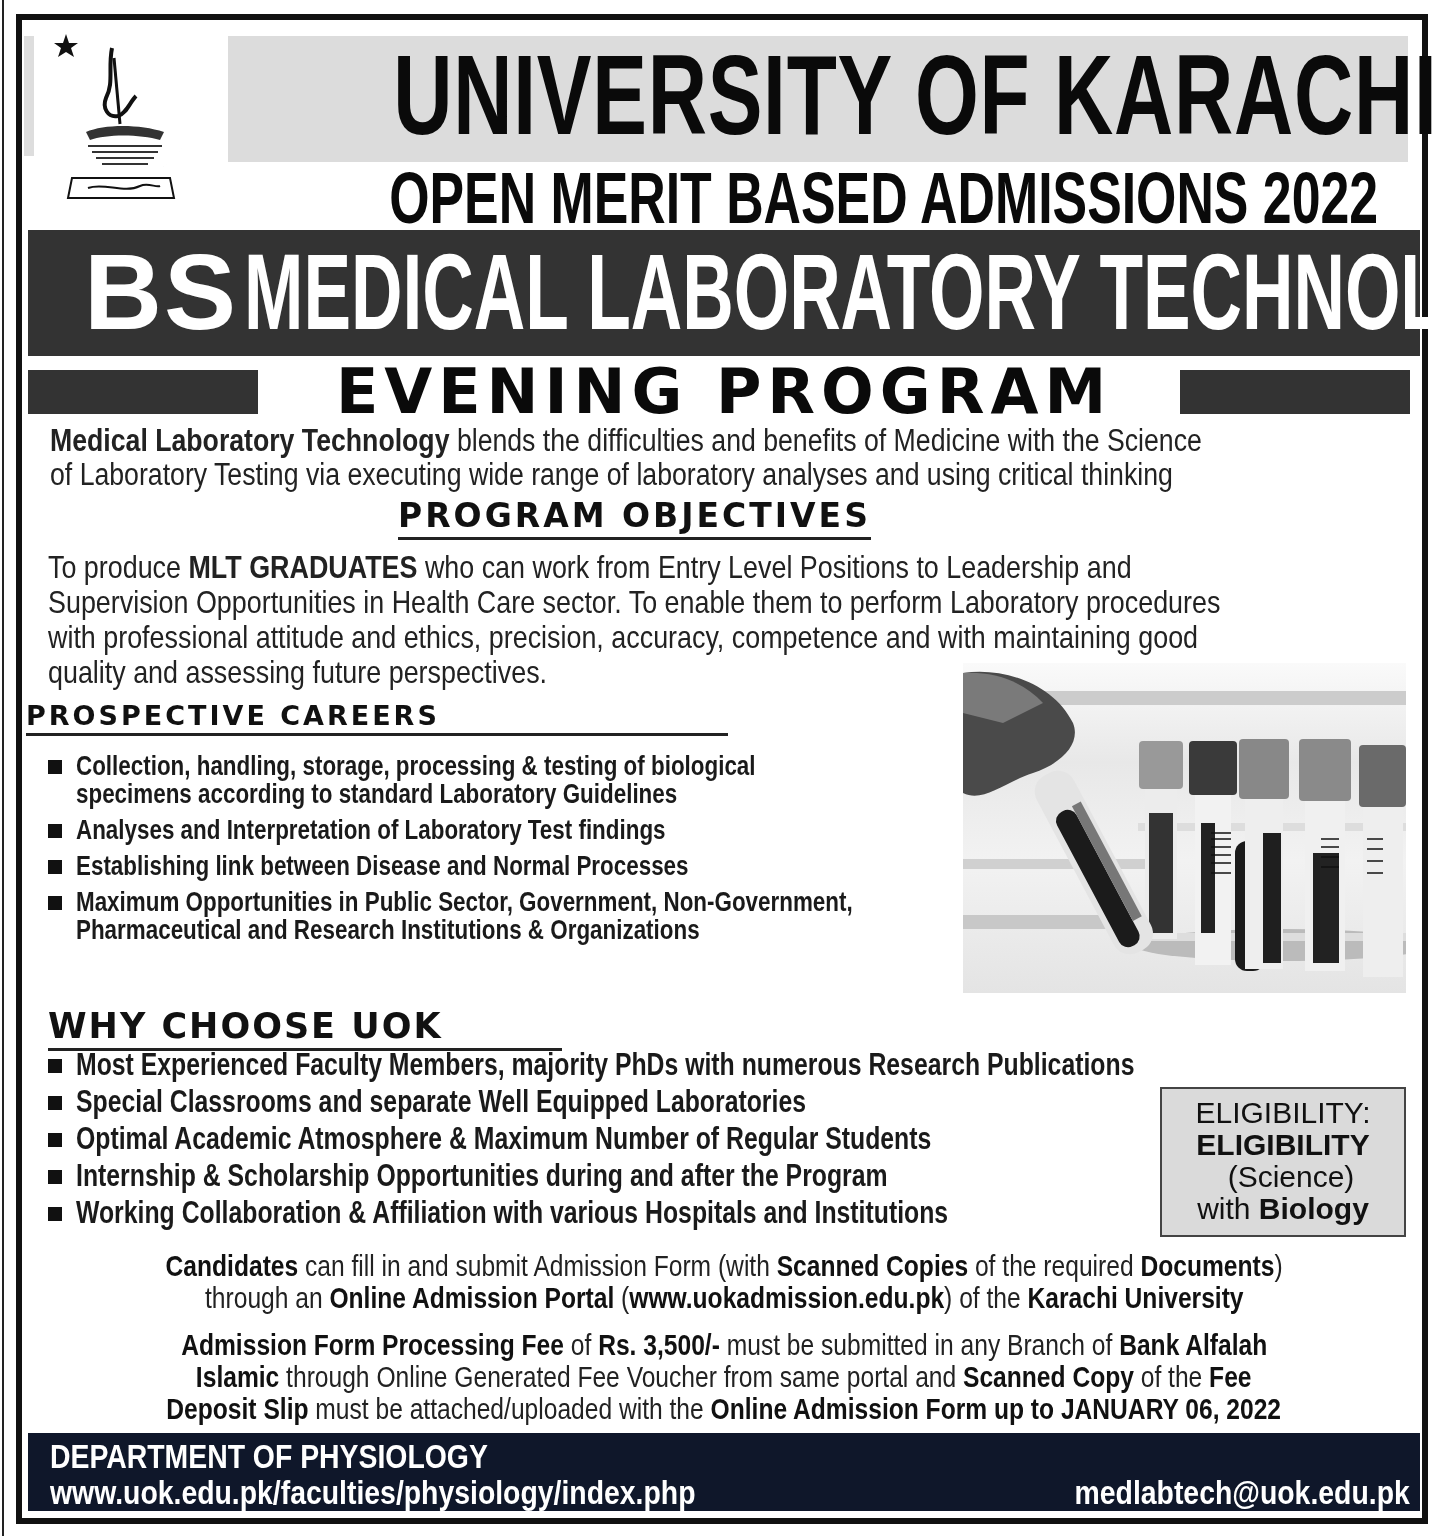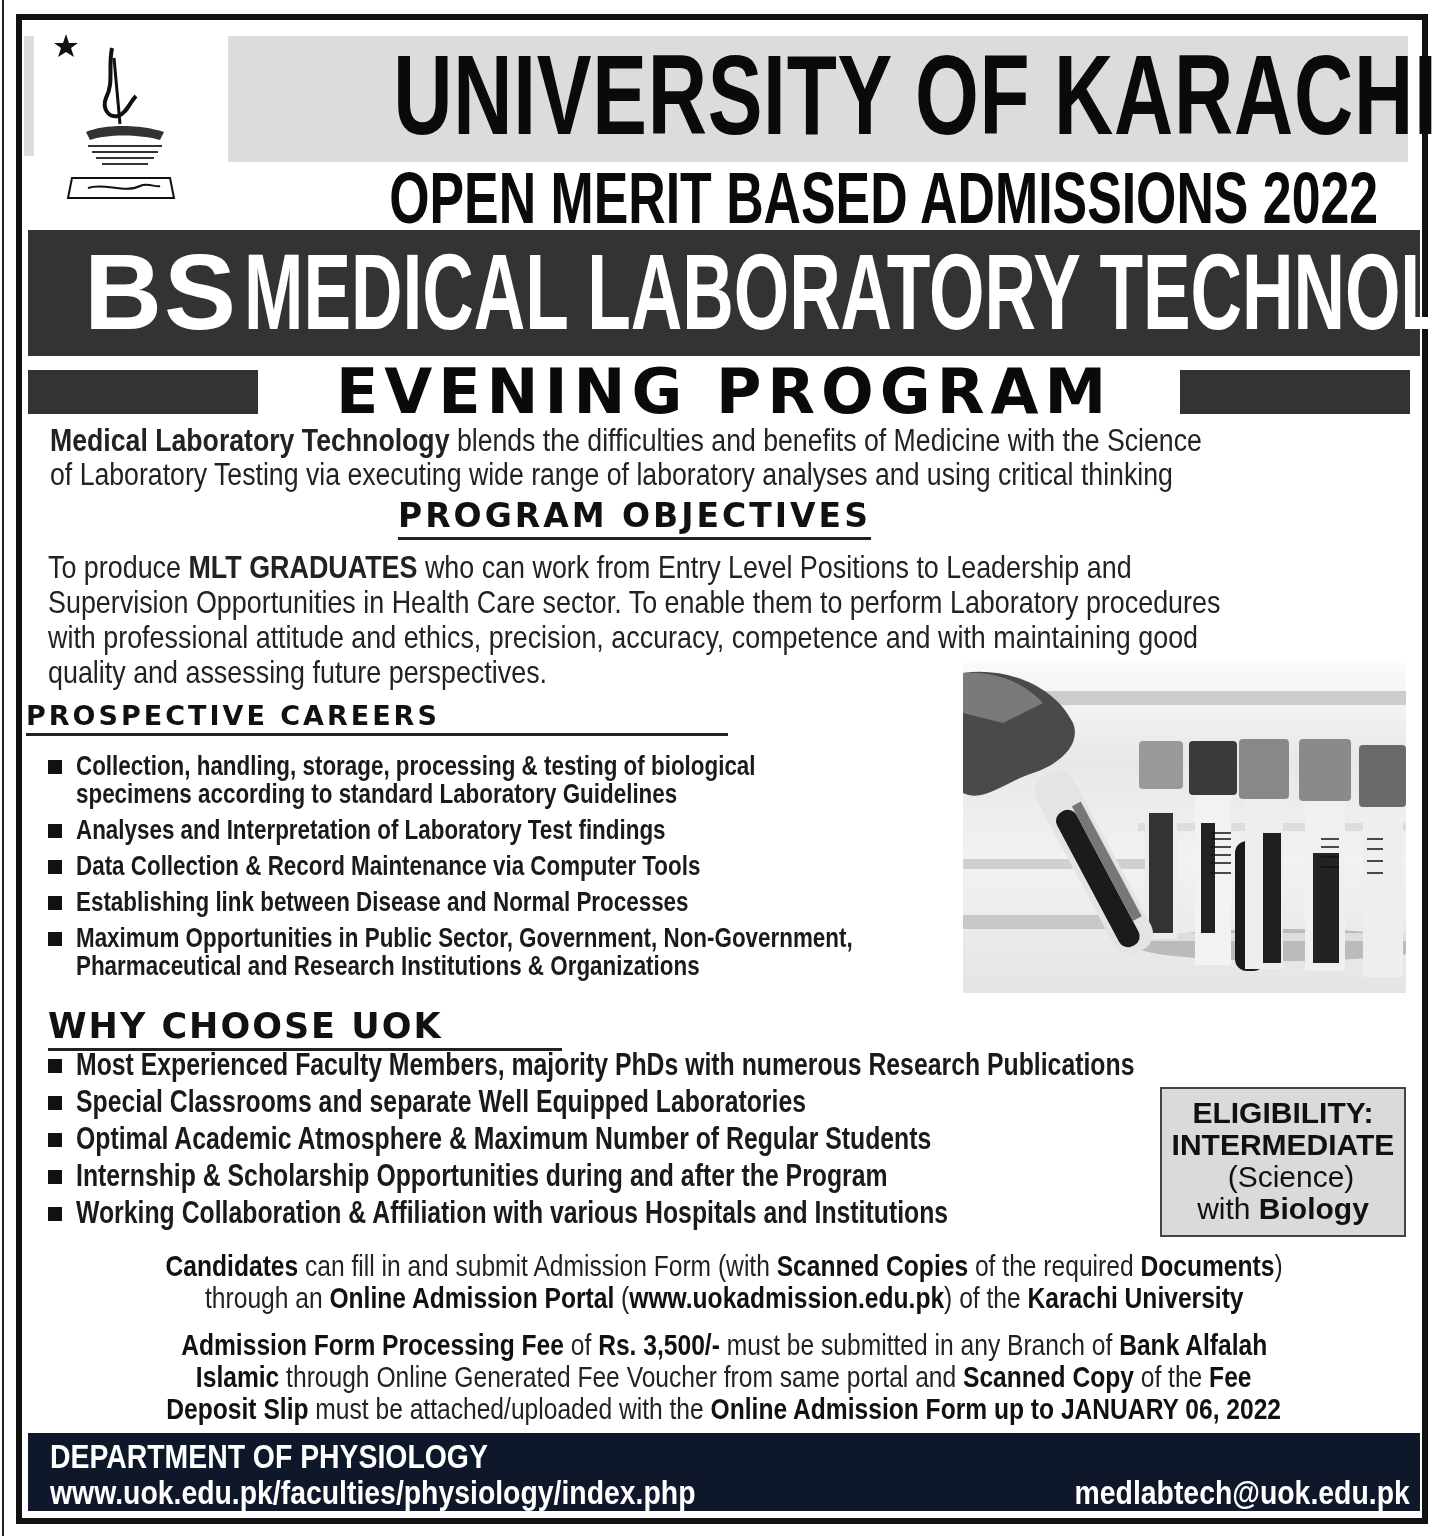--- a/index.html
+++ b/index.html
@@ -43,21 +43,21 @@
   .list .item .bullet { position:absolute; left:0; top:8px; width:14px; height:14px; background:#111; }
   .list .item .txt { white-space:nowrap; transform:scaleX(0.80); transform-origin:left; display:block; }
   .careers-list { top:752px; }
   .why-head { left:48px; top:1006px; width:514px; font-size:35px; letter-spacing:2px; }
   .why-list { top:1050px; font-size:31px; line-height:30px; }
   .why-list .item { margin-bottom:7px; }
   .why-list .item .bullet { top:9px; }
   .photo { position:absolute; left:963px; top:663px; width:443px; height:330px; overflow:hidden; }
   .elig { position:absolute; left:1160px; top:1087px; width:246px; height:150px; background:#dadada;
           border:2px solid #444; box-sizing:border-box; text-align:center; color:#111; }
-  .elig .l1 { font-weight:bold; font-size:30px; line-height:32px; margin-top:8px; }
+  .elig .l1 { font-weight:normal; font-size:30px; line-height:32px; margin-top:8px; }
   .elig .l2 { font-weight:bold; font-size:30px; line-height:32px; }
   .elig .l3 { font-size:30px; line-height:32px;padding-left:16px; }
   .elig .l4 { font-size:30px; line-height:32px; }
   .closing { position:absolute; left:28px; width:1392px; text-align:center; font-size:30px; line-height:32px; color:#222; }
   .closing .line { white-space:nowrap; display:inline-block; transform:scaleX(0.82); }
   .closing b { color:#111; }
   .closing-1 { top:1250px; }
   .closing-2 { top:1329px; }
   .footer { position:absolute; left:28px; top:1433px; width:1392px; height:78px; background:#0f172a; color:#fff; }
   .footer .dept { position:absolute; left:22px; top:6px; font-weight:bold; font-size:33px; line-height:36px;
@@ -126,24 +126,20 @@
     <span class="bullet"></span>
     <span class="txt">Collection, handling, storage, processing &amp; testing of biological</span>
     <span class="txt">specimens according to standard Laboratory Guidelines</span>
   </div>
   <div class="item">
     <span class="bullet"></span>
     <span class="txt">Analyses and Interpretation of Laboratory Test findings</span>
   </div>
   <div class="item">
     <span class="bullet"></span>
-    <span class="txt">Data Collection &amp; Record Maintenance via Computer Tools</span>
-  </div>
-  <div class="item">
-    <span class="bullet"></span>
     <span class="txt">Establishing link between Disease and Normal Processes</span>
   </div>
   <div class="item">
     <span class="bullet"></span>
     <span class="txt">Maximum Opportunities in Public Sector, Government, Non-Government,</span>
     <span class="txt">Pharmaceutical and Research Institutions &amp; Organizations</span>
   </div>
 </div>
 
 <div class="photo" title="Blood sample test tubes in a rack">
@@ -228,21 +224,21 @@
       <span class="txt">Internship &amp; Scholarship Opportunities during and after the Program</span>
     </div>
   <div class="item">
       <span class="bullet"></span>
       <span class="txt">Working Collaboration &amp; Affiliation with various Hospitals and Institutions</span>
     </div>
 </div>
 
 <div class="elig">
   <div class="l1">ELIGIBILITY:</div>
-  <div class="l2">INTERMEDIATE</div>
+  <div class="l2">ELIGIBILITY</div>
   <div class="l3">(Science)</div>
   <div class="l4"><span>with </span><b>Biology</b></div>
 </div>
 
 <div class="closing closing-1">
   <div><span class="line"><b>Candidates</b><span> can fill in and submit Admission Form (with </span><b>Scanned Copies</b><span> of the required </span><b>Documents</b><span>)</span></span></div>
   <div><span class="line"><span>through an </span><b>Online Admission Portal</b><span> (</span><b>www.uokadmission.edu.pk</b><span>) of the </span><b>Karachi University</b></span></div>
 </div>
 <div class="closing closing-2">
   <div><span class="line"><b>Admission Form Processing Fee</b><span> of </span><b>Rs. 3,500/-</b><span> must be submitted in any Branch of </span><b>Bank Alfalah</b></span></div>

